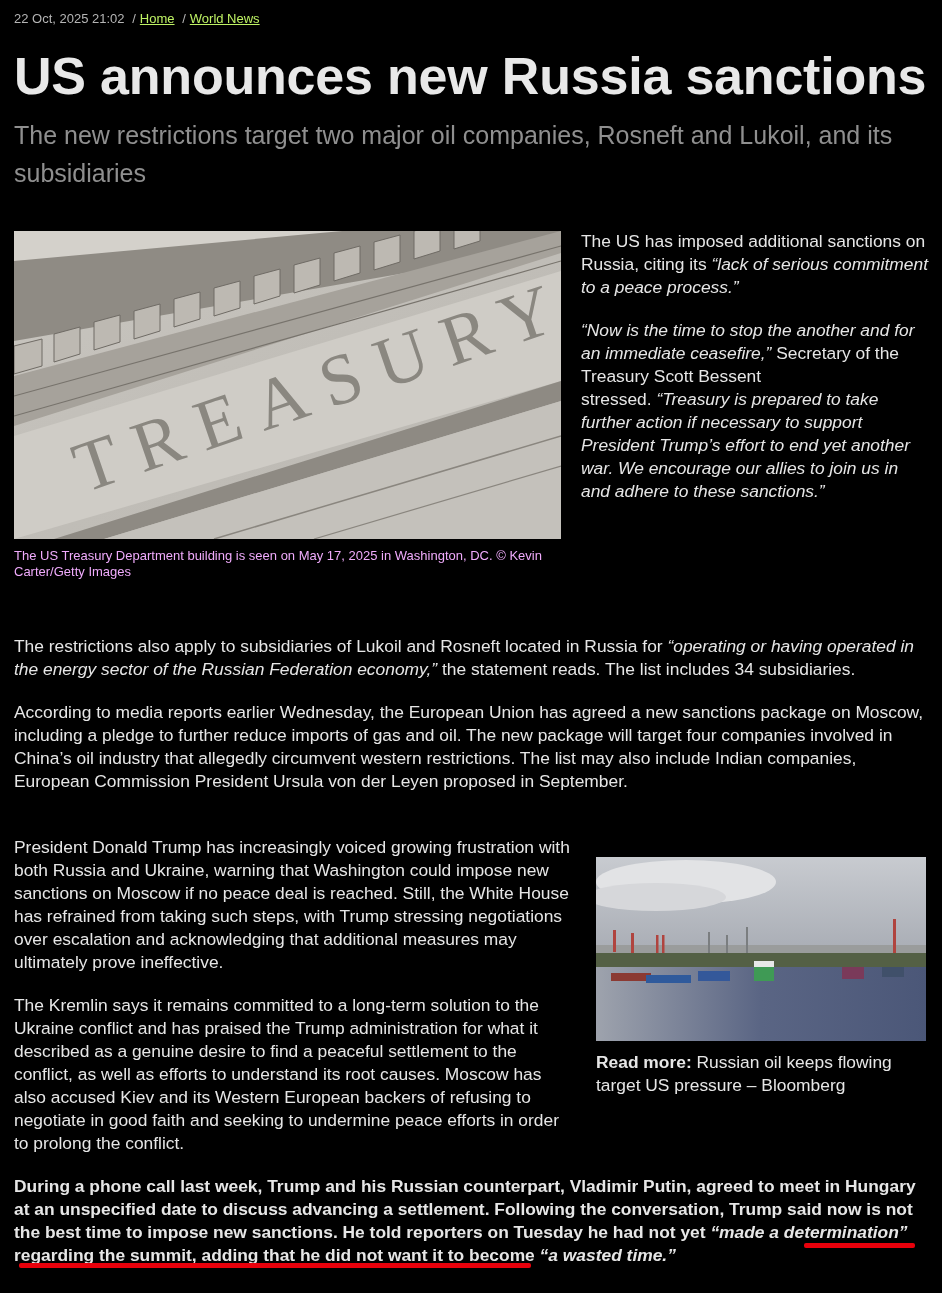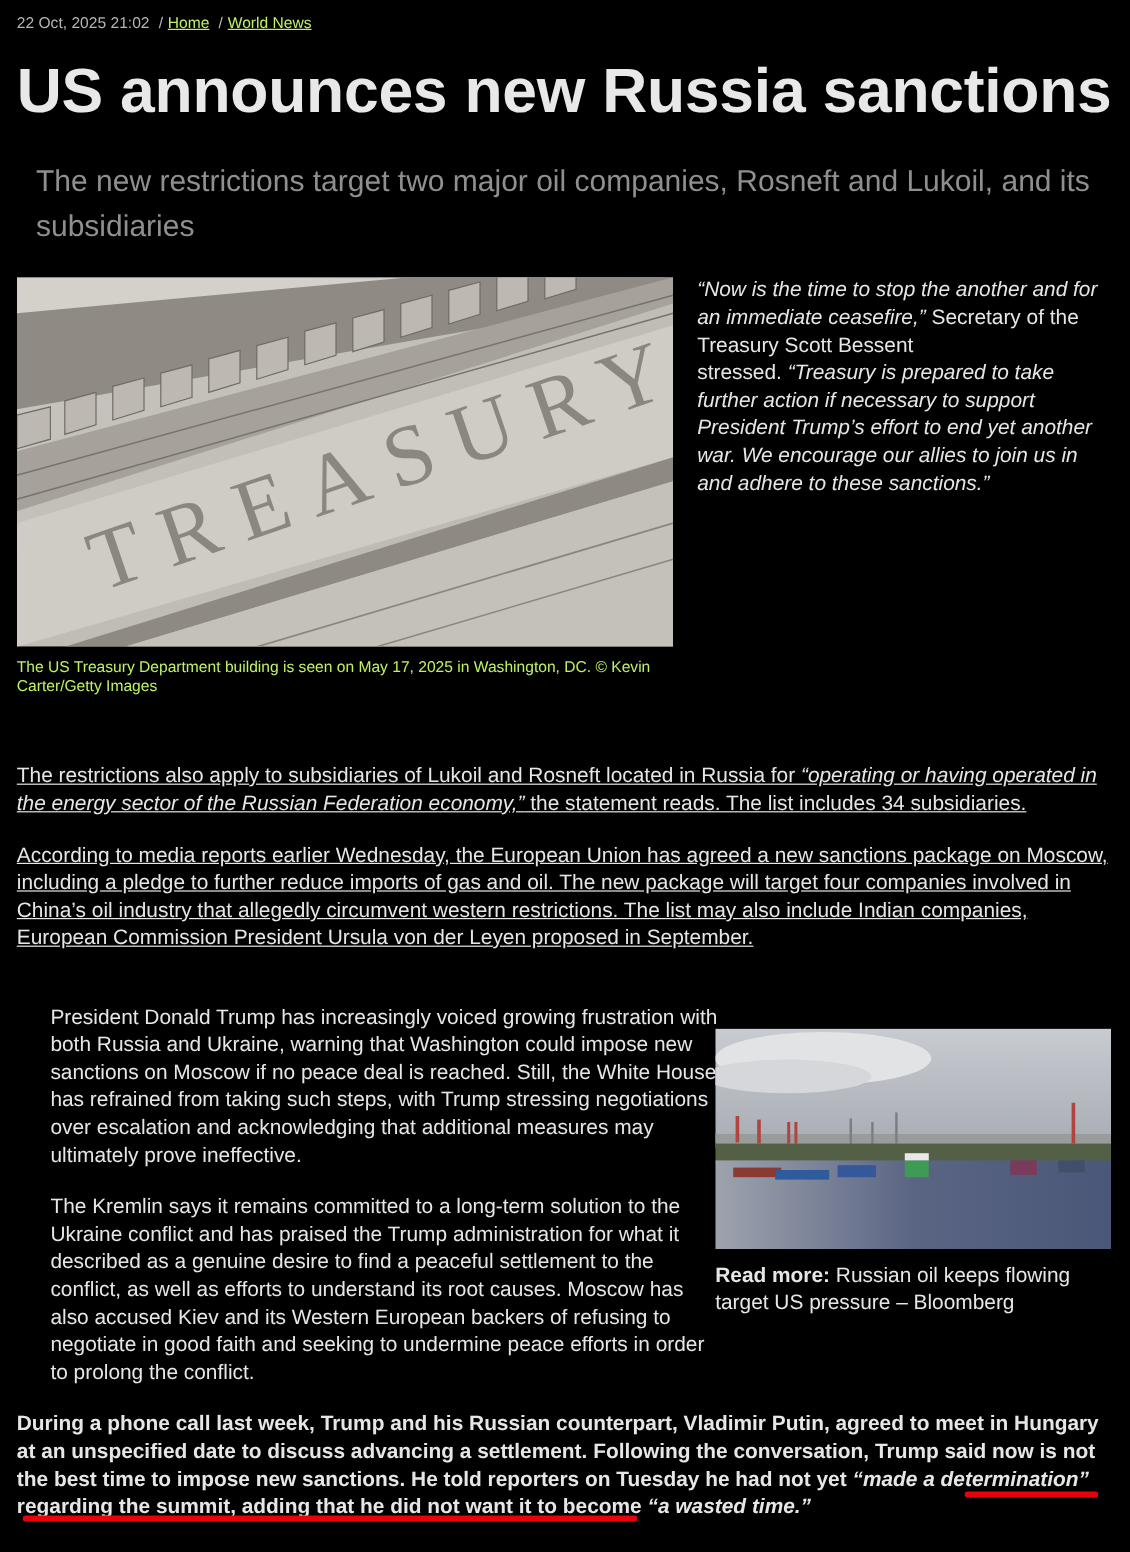--- a/index.html
+++ b/index.html
@@ -12,36 +12,36 @@
     white-space:nowrap;
   }
   .crumbs a { color:#bef264; text-decoration:underline; }
   .crumbs .sep { margin:0 4px; }
   h1.title {
     position:absolute; left:14px; top:46px; margin:0;
     font-size:52px; font-weight:bold; color:#e8e8e8; letter-spacing:-0.2px;
     white-space:nowrap;
   }
   .subtitle {
-    position:absolute; left:14px; top:116px; width:900px; margin:16px;
+    position:absolute; left:14px; top:116px; width:900px; margin:0;
     font-size:25px; line-height:38px; color:#8f8f8f;
   }
   .fig1 { position:absolute; left:14px; top:231px; width:547px; height:308px; overflow:hidden; }
   .fig1 svg { display:block; }
   .cap1 {
     position:absolute; left:14px; top:548px; width:545px;
-    font-size:13px; line-height:16px; color:#bef264;
+    font-size:13px; line-height:16px; color:#f0abfc;
   }
   .p { margin:0; font-size:17.4px; line-height:23px; color:#e6e6e6; }
   .p i { font-style:italic; }
   .col-right { position:absolute; left:581px; top:230px; width:348px; }
   .col-right .p { margin-bottom:20px; }
   .full1 { position:absolute; left:14px; top:635px; width:916px; }
-  .full1 .p { margin-bottom:20px;text-decoration:underline; }
-  .col-left2 { position:absolute; left:14px; top:836px; width:556px;margin-left:28px; }
+  .full1 .p { margin-bottom:20px; }
+  .col-left2 { position:absolute; left:14px; top:836px; width:556px; }
   .col-left2 .p { margin-bottom:20px; }
   .fig2 { position:absolute; left:596px; top:857px; width:330px; height:184px; overflow:hidden; }
   .fig2 svg { display:block; }
   .readmore { position:absolute; left:596px; top:1051px; width:340px; font-size:17.4px; line-height:23px; color:#e6e6e6; }
   .readmore b { font-weight:bold; }
   .readmore a { color:#e6e6e6; text-decoration:none; }
   .full2 { position:absolute; left:14px; top:1175px; width:916px;font-weight:bold; }
   .redline { position:absolute; height:5px; background:#e8000b; border-radius:2px; }
 </style>
 </head>
@@ -95,20 +95,21 @@
 
     <polygon points="40,308 547,150 547,170 90,308" fill="#8e8a83"></polygon>
     <polygon points="90,308 547,170 547,308" fill="#c4c1bb"></polygon>
     <path d="M200,308 L547,205" stroke="#8a867f" stroke-width="1.5"></path>
     <path d="M300,308 L547,235" stroke="#8a867f" stroke-width="1.2"></path>
   </svg>
 </div>
 <div class="cap1">The US Treasury Department building is seen on May 17, 2025 in Washington, DC. © Kevin Carter/Getty Images</div>
 
 <div class="col-right">
+  <p class="p"><span>The US has imposed additional sanctions on Russia, citing its </span><i>“lack of serious commitment to a peace process.”</i></p>
   <p class="p"><i>“Now is the time to stop the another and for an immediate ceasefire,”</i><span> Secretary of the Treasury Scott Bessent</span><br><span>stressed. </span><i>“Treasury is prepared to take further action if necessary to support President Trump’s effort to end yet another war. We encourage our allies to join us in and adhere to these sanctions.”</i></p>
 </div>
 
 <div class="full1">
   <p class="p"><span>The restrictions also apply to subsidiaries of Lukoil and Rosneft located in Russia for </span><i>“operating or having operated in the energy sector of the Russian Federation economy,”</i><span> the statement reads. The list includes 34 subsidiaries.</span></p>
   <p class="p"><span>According to media reports earlier Wednesday, the European Union has agreed a new sanctions package on Moscow, including a pledge to further reduce imports of gas and oil. The new package will target four companies involved in China’s oil industry that allegedly circumvent western restrictions. The list may also include Indian companies, European Commission President Ursula von der Leyen proposed in September.</span></p>
 </div>
 
 <div class="col-left2">
   <p class="p"><span>President Donald Trump has increasingly voiced growing frustration with both Russia and Ukraine, warning that Washington could impose new sanctions on Moscow if no peace deal is reached. Still, the White House has refrained from taking such steps, with Trump stressing negotiations over escalation and acknowledging that additional measures may ultimately prove ineffective.</span></p>

